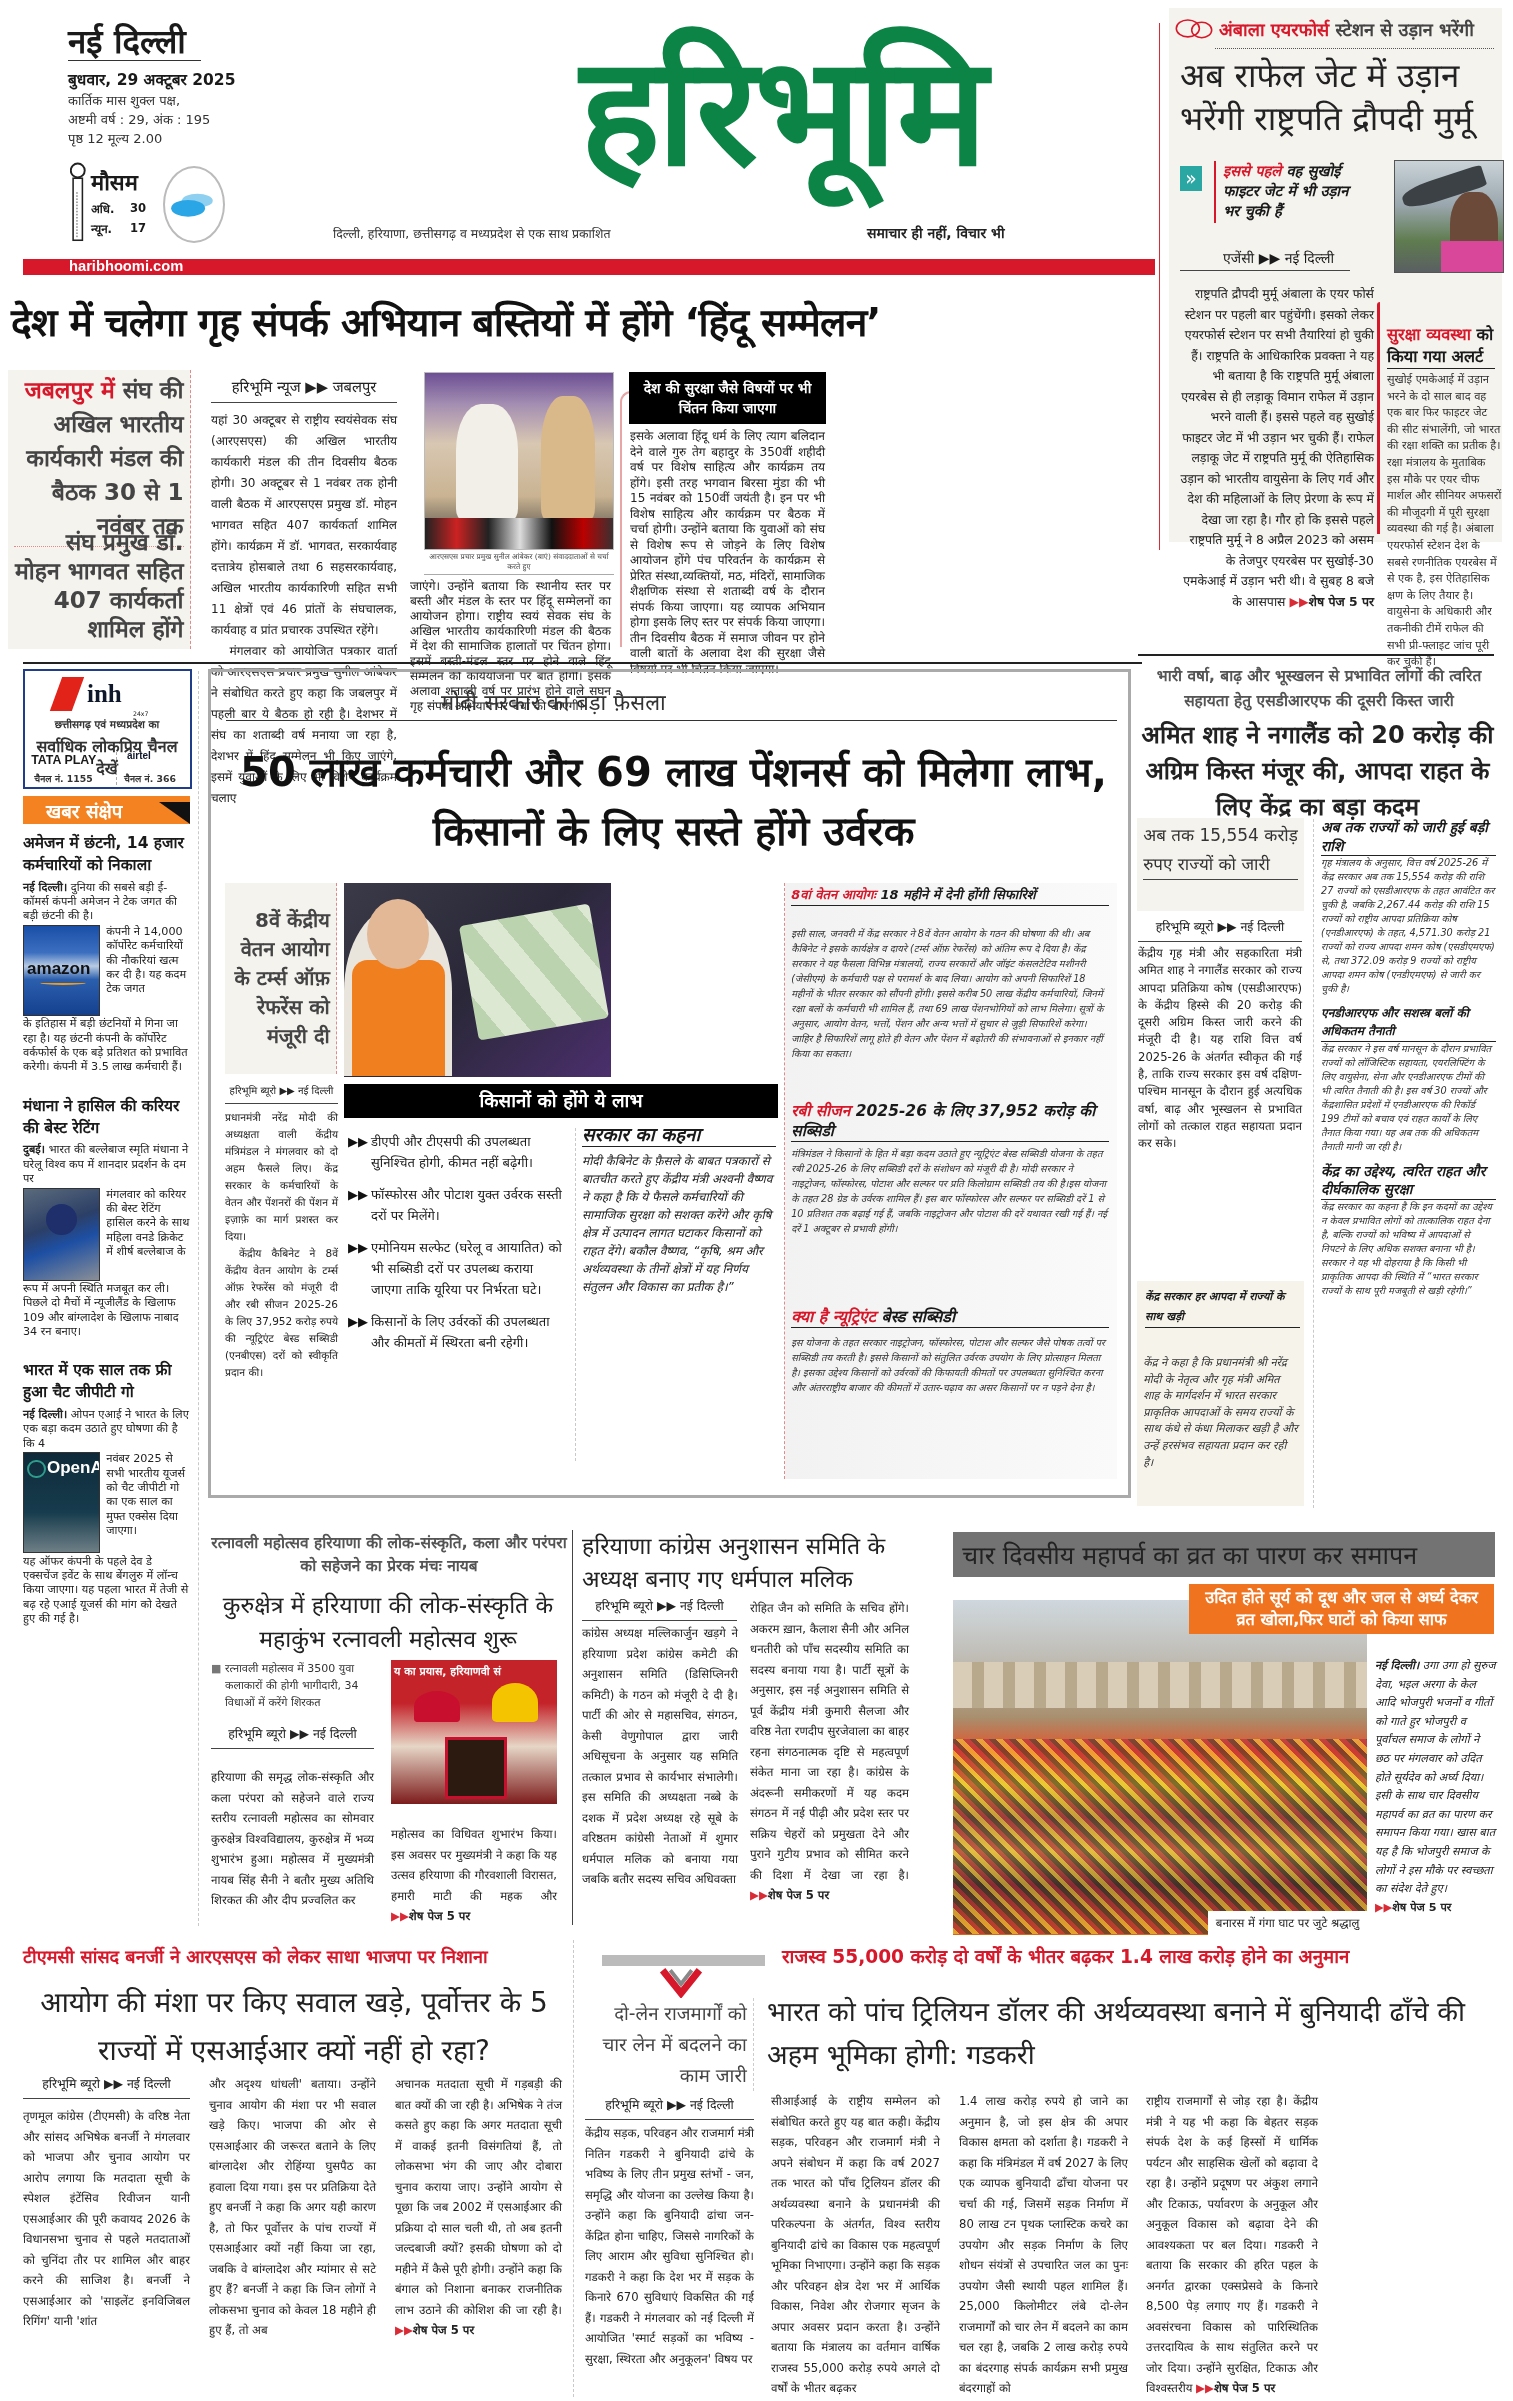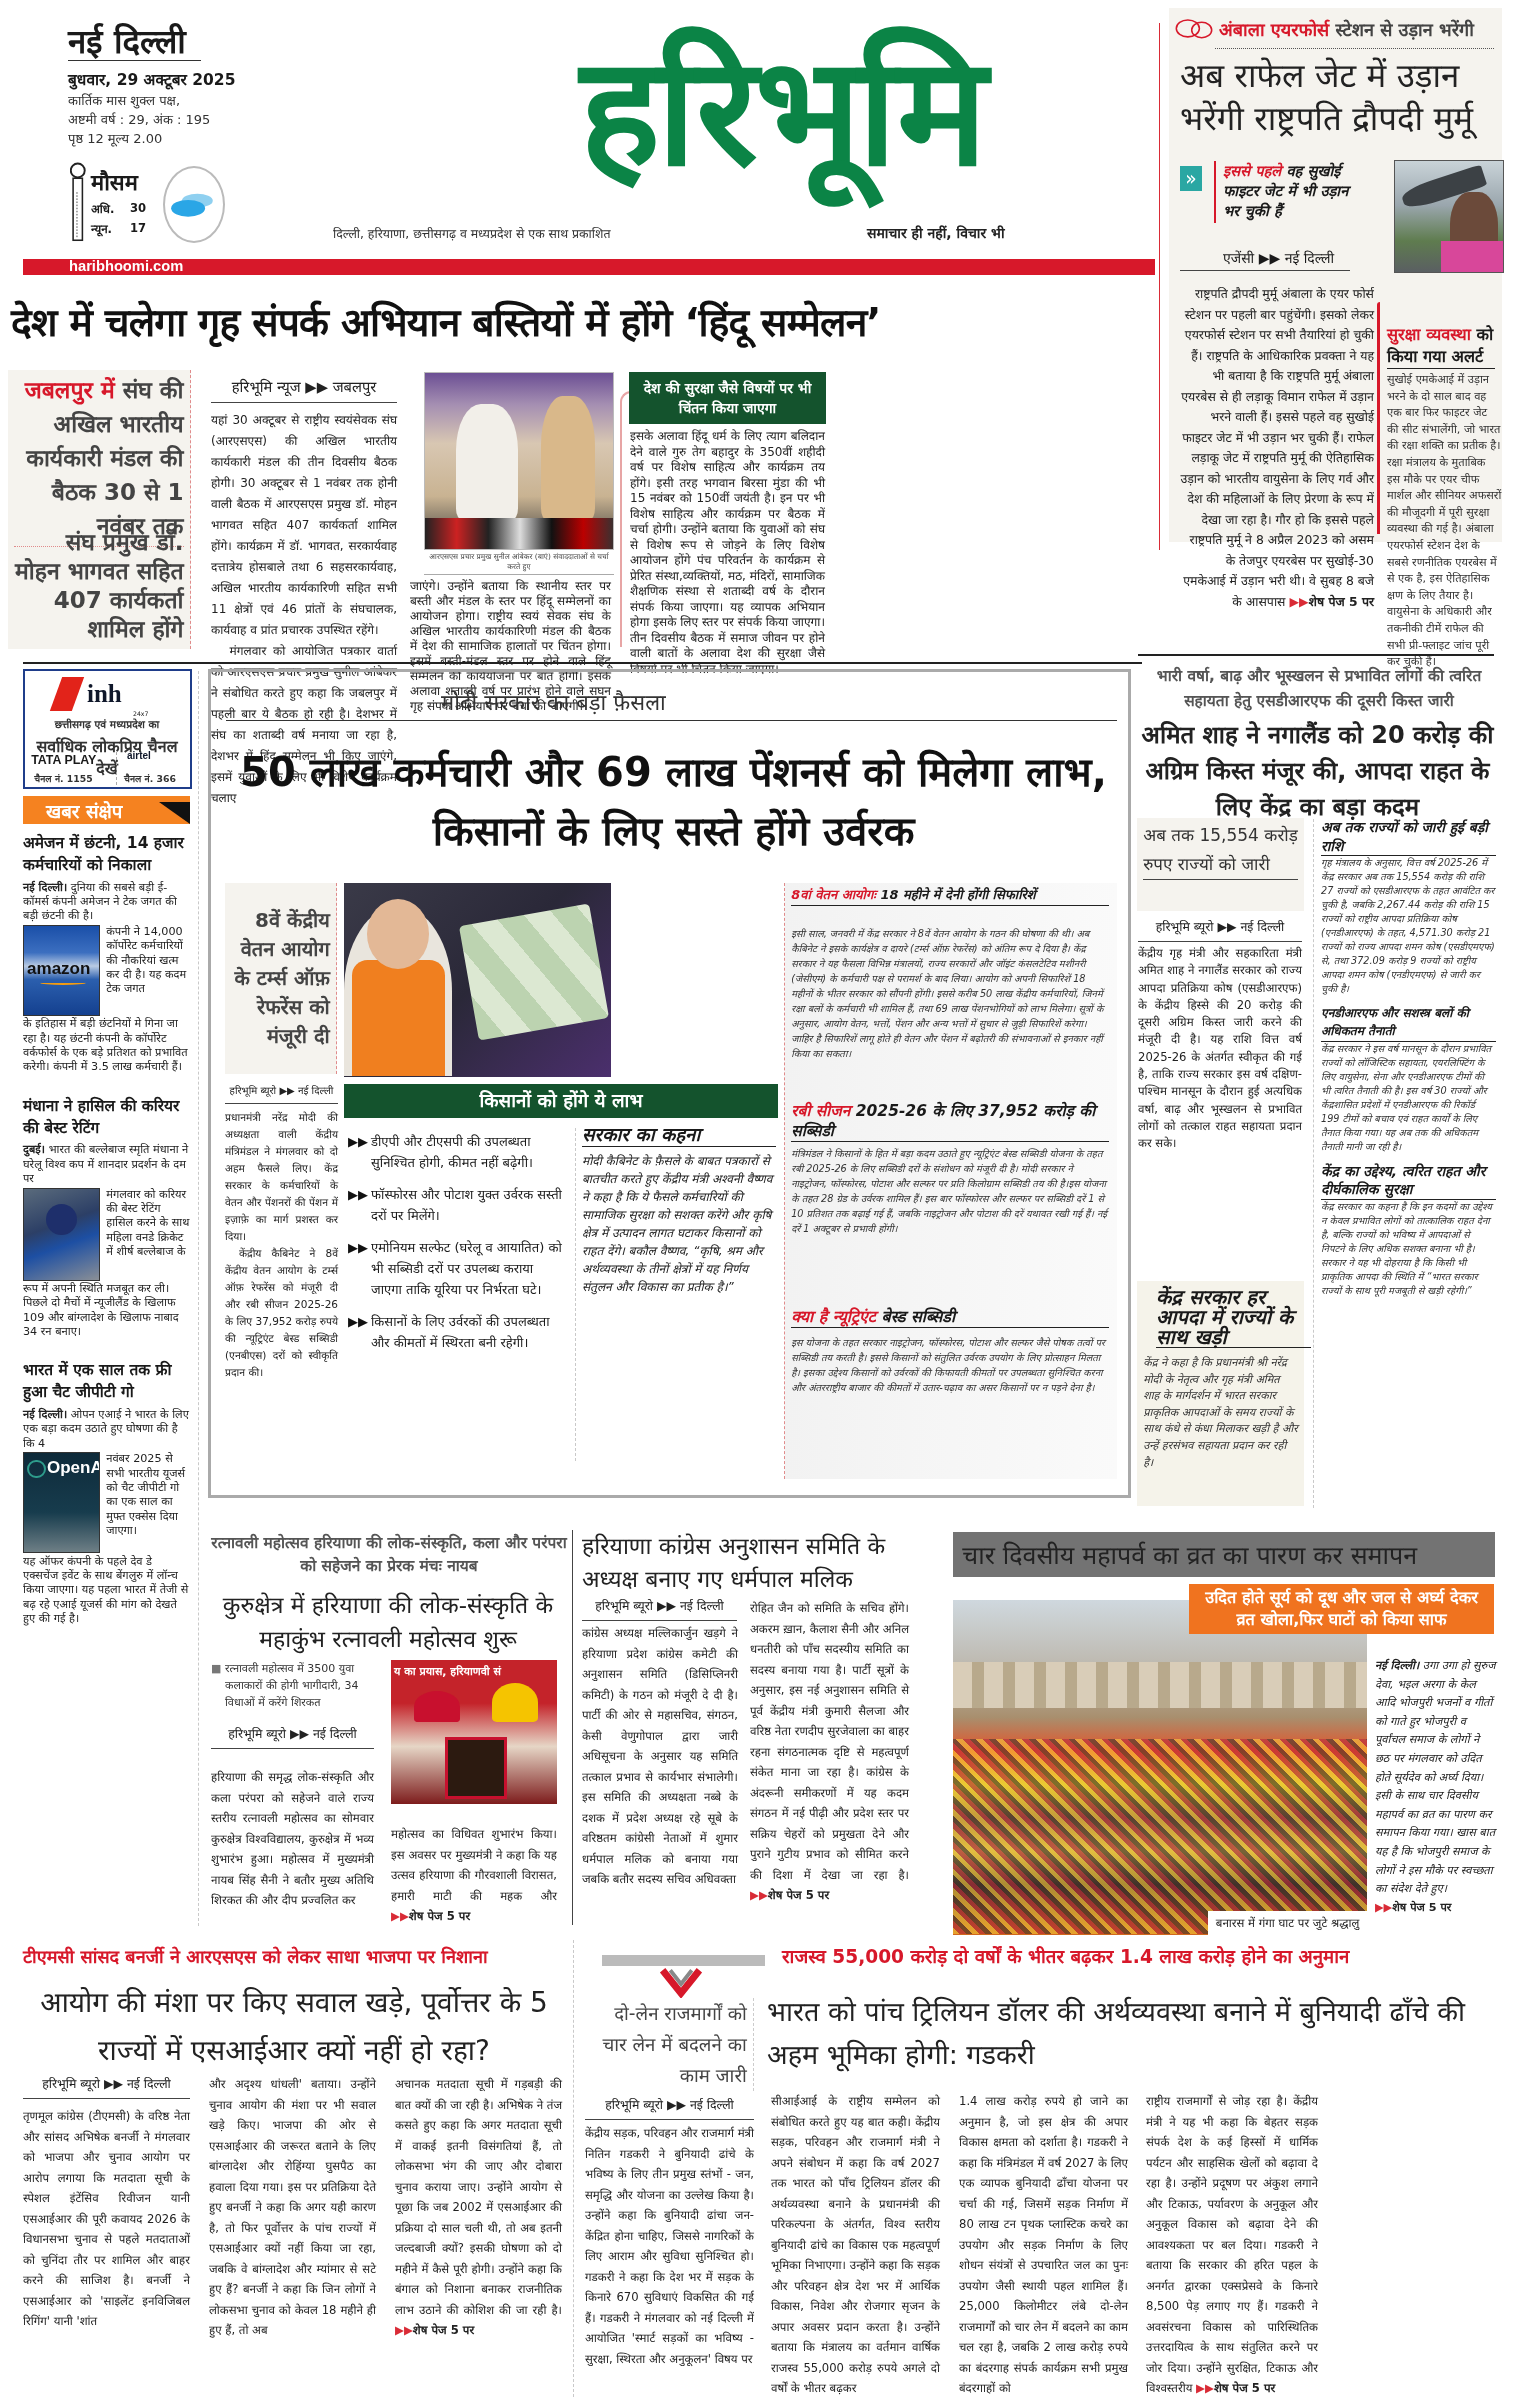--- a/index.html
+++ b/index.html
@@ -11,21 +11,21 @@
   .ital{font-style:italic}
   .vline{position:absolute;width:0;border-left:1.5px solid #d92b36}
   .dashv{position:absolute;width:0;border-left:1.5px dashed #c9c9c9}
   .hr{position:absolute;height:0;border-top:2.3px solid #222}
   .byline{font-size:14.7px;color:#222;text-align:center;border-bottom:1.5px solid #444;padding-bottom:6.2px}
   .photo{position:absolute;overflow:hidden}
   .more{font-weight:bold;white-space:nowrap}
   .more .arrow{color:#d92b36}
   .grey-panel{background:#f5f3ee}
   .red{color:#d7182a}
-  .teal{background:#14532d;color:#fff}
+  .teal{background:#000000;color:#fff}
   .bullet{font-size:17px;line-height:26px;margin-bottom:11px;padding-left:23px;position:relative}
   .bullet .b{position:absolute;left:0;top:0;color:#111}
   .hl{border-bottom:1.5px solid #222}
 </style>
 </head>
 <body>
 
 <div class="abs" style="left:0;top:0;width:1162px;height:279px">
   <div class="abs bold" style="left:68px;top:22px;font-size:33px;line-height:40px">नई दिल्ली</div>
   <div class="abs" style="left:68px;top:60px;width:133px;border-top:1.5px solid #333"></div>
@@ -245,21 +245,21 @@
 <div class="abs bold" style="left:1141px;top:664px;width:356px;font-size:15.5px;line-height:25px;color:#555;text-align:center">भारी वर्षा, बाढ़ और भूस्खलन से प्रभावित लोगों की त्वरित सहायता हेतु एसडीआरएफ की दूसरी किस्त जारी</div>
 <div class="abs bold" style="left:1138px;top:717px;width:359px;font-size:24px;line-height:36px;text-align:center;color:#222">अमित शाह ने नगालैंड को 20 करोड़ की अग्रिम किस्त मंजूर की, आपदा राहत के लिए केंद्र का बड़ा कदम</div>
 
 <div class="abs grey-panel" style="left:1137px;top:818px;width:167px;height:93px">
   <div style="position:absolute;left:6.2px;top:3.1px;width:155px;font-size:17px;line-height:29px;color:#333;border-bottom:1.5px solid #444">अब तक 15,554 करोड़ रुपए राज्यों को जारी</div>
 </div>
 <div class="abs byline" style="left:1138px;top:918px;width:164px;font-size:12.4px">हरिभूमि ब्यूरो ▶▶ नई दिल्ली</div>
 <div class="abs body-text" style="left:1138px;top:945px;width:164px;font-size:11.6px;line-height:17.3px">केंद्रीय गृह मंत्री और सहकारिता मंत्री अमित शाह ने नगालैंड सरकार को राज्य आपदा प्रतिक्रिया कोष (एसडीआरएफ) के केंद्रीय हिस्से की 20 करोड़ की दूसरी अग्रिम किस्त जारी करने की मंजूरी दी है। यह राशि वित्त वर्ष 2025-26 के अंतर्गत स्वीकृत की गई है, ताकि राज्य सरकार इस वर्ष दक्षिण-पश्चिम मानसून के दौरान हुई अत्यधिक वर्षा, बाढ़ और भूस्खलन से प्रभावित लोगों को तत्काल राहत सहायता प्रदान कर सके।</div>
 
 <div class="abs" style="left:1137px;top:1281px;width:167px;height:225px;background:#f5f3ea">
-  <div class="bold ital hl" style="position:absolute;left:19px;top:6.2px;width:155px;font-size:20px;line-height:20px">केंद्र सरकार हर आपदा में राज्यों के साथ खड़ी</div>
+  <div class="bold ital hl" style="position:absolute;left:8px;top:6.2px;width:155px;font-size:11px;line-height:20px">केंद्र सरकार हर आपदा में राज्यों के साथ खड़ी</div>
   <div class="ital" style="position:absolute;left:6.2px;top:74px;width:155px;font-size:11px;line-height:16.6px;color:#333">केंद्र ने कहा है कि प्रधानमंत्री श्री नरेंद्र मोदी के नेतृत्व और गृह मंत्री अमित शाह के मार्गदर्शन में भारत सरकार प्राकृतिक आपदाओं के समय राज्यों के साथ कंधे से कंधा मिलाकर खड़ी है और उन्हें हरसंभव सहायता प्रदान कर रही है।</div>
 </div>
 
 <div class="dashv" style="left:1313px;top:819px;height:689px"></div>
 <div class="abs" style="left:1321px;top:818px;width:175px">
   <div class="bold ital hl" style="font-size:14px;line-height:18.6px">अब तक राज्यों को जारी हुई बड़ी राशि</div>
   <div class="ital" style="font-size:9.7px;line-height:14px;color:#333;margin-bottom:7.7px">गृह मंत्रालय के अनुसार, वित्त वर्ष 2025-26 में केंद्र सरकार अब तक 15,554 करोड़ की राशि 27 राज्यों को एसडीआरएफ  के तहत आवंटित कर चुकी है, जबकि 2,267.44 करोड़ की राशि 15 राज्यों को राष्ट्रीय आपदा प्रतिक्रिया कोष (एनडीआरएफ) के तहत, 4,571.30 करोड़ 21 राज्यों को राज्य आपदा शमन कोष (एसडीएमएफ) से, तथा 372.09 करोड़ 9 राज्यों को राष्ट्रीय आपदा शमन कोष (एनडीएमएफ) से जारी कर चुकी है।</div>
   <div class="bold ital hl" style="font-size:12px;line-height:18.6px">एनडीआरएफ और सशस्त्र बलों की अधिकतम तैनाती</div>
   <div class="ital" style="font-size:9.7px;line-height:14px;color:#333;margin-bottom:7.7px">केंद्र सरकार ने इस वर्ष मानसून के दौरान प्रभावित राज्यों को लॉजिस्टिक सहायता, एयरलिफ्टिंग के लिए वायुसेना, सेना और एनडीआरएफ टीमों की भी त्वरित तैनाती की है। इस वर्ष 30 राज्यों और केंद्रशासित प्रदेशों में एनडीआरएफ की रिकॉर्ड 199 टीमों को बचाव एवं राहत कार्यों के लिए तैनात किया गया। यह अब तक की अधिकतम तैनाती मानी जा रही है।</div>
   <div class="bold ital hl" style="font-size:14px;line-height:18.6px">केंद्र का उद्देश्य, त्वरित राहत और दीर्घकालिक सुरक्षा</div>

